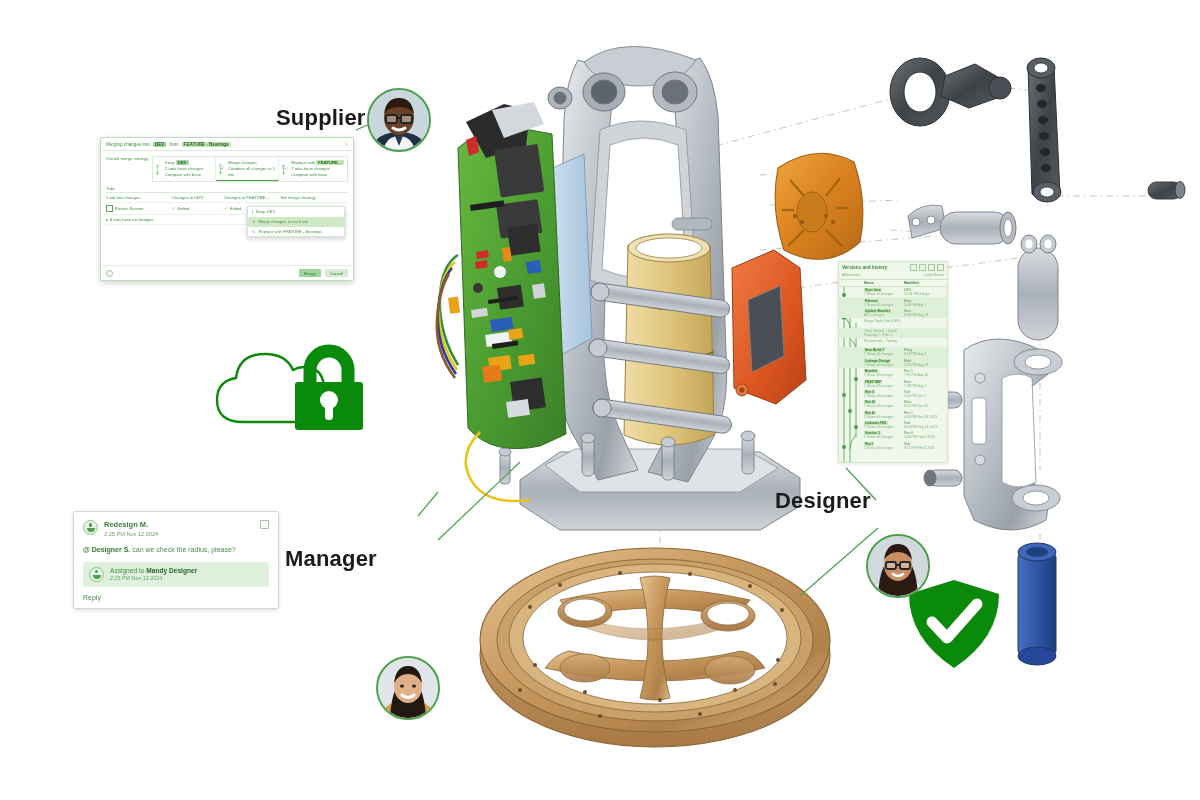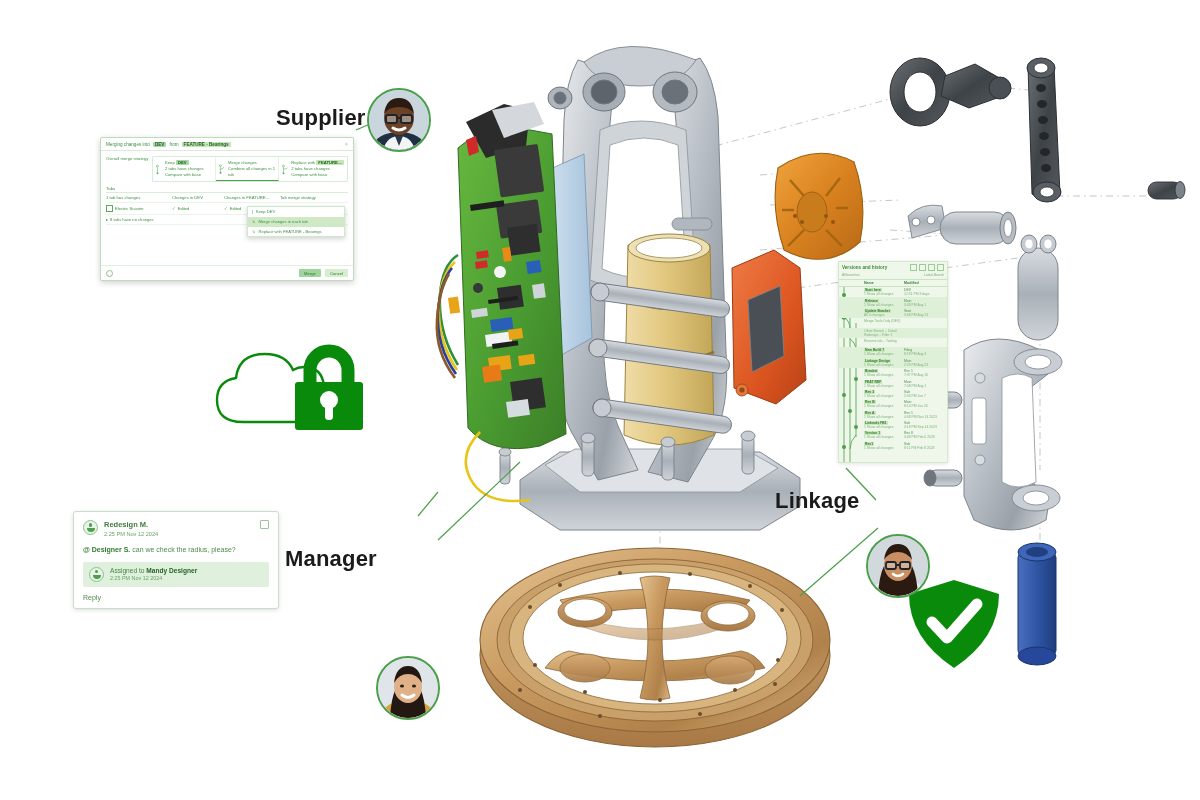--- a/index.html
+++ b/index.html
@@ -739,21 +739,21 @@
       <path d="M15 24 q2 -16 15 -16 q13 0 15 16 q-4 -7 -15 -7 q-11 0 -15 7 z" fill="#2a1a10"></path>
       <g fill="none" stroke="#20242a" stroke-width="2">
         <rect x="17" y="25" width="11" height="8" rx="2" fill="#dfe8ef" fill-opacity=".45"></rect>
         <rect x="32" y="25" width="11" height="8" rx="2" fill="#dfe8ef" fill-opacity=".45"></rect>
         <path d="M28 28 h4"></path>
       </g>
       <path d="M24 38 q6 4 12 0" stroke="#ffffff" stroke-width="3" fill="none" stroke-linecap="round"></path>
     </svg>
   </div>
 
-  <div class="abs persona-label" style="left:775px;top:488px;">Linkage</div>
+  <div class="abs persona-label" style="left:775px;top:488px;">Designer</div>
   <div class="abs avatar" style="left:866px;top:470px;width:60px;height:60px;">
     <svg class="face" viewBox="0 0 60 60">
       <rect width="60" height="60" fill="#d2d9dd"></rect>
       <path d="M0 60 q8 -18 30 -18 q22 0 30 18 z" fill="#e8eaec"></path>
       <path d="M10 60 q2 -40 20 -40 q18 0 20 40 z" fill="#2a1a12"></path>
       <ellipse cx="30" cy="29" rx="14" ry="16" fill="#c98f63"></ellipse>
       <path d="M16 24 q2 -16 14 -16 q12 0 14 16 q-5 -8 -14 -8 q-9 0 -14 8 z" fill="#2a1a12"></path>
       <g fill="none" stroke="#20242a" stroke-width="1.8">
         <rect x="18" y="26" width="10" height="7" rx="2" fill="#dfe8ef" fill-opacity=".4"></rect>
         <rect x="32" y="26" width="10" height="7" rx="2" fill="#dfe8ef" fill-opacity=".4"></rect>

